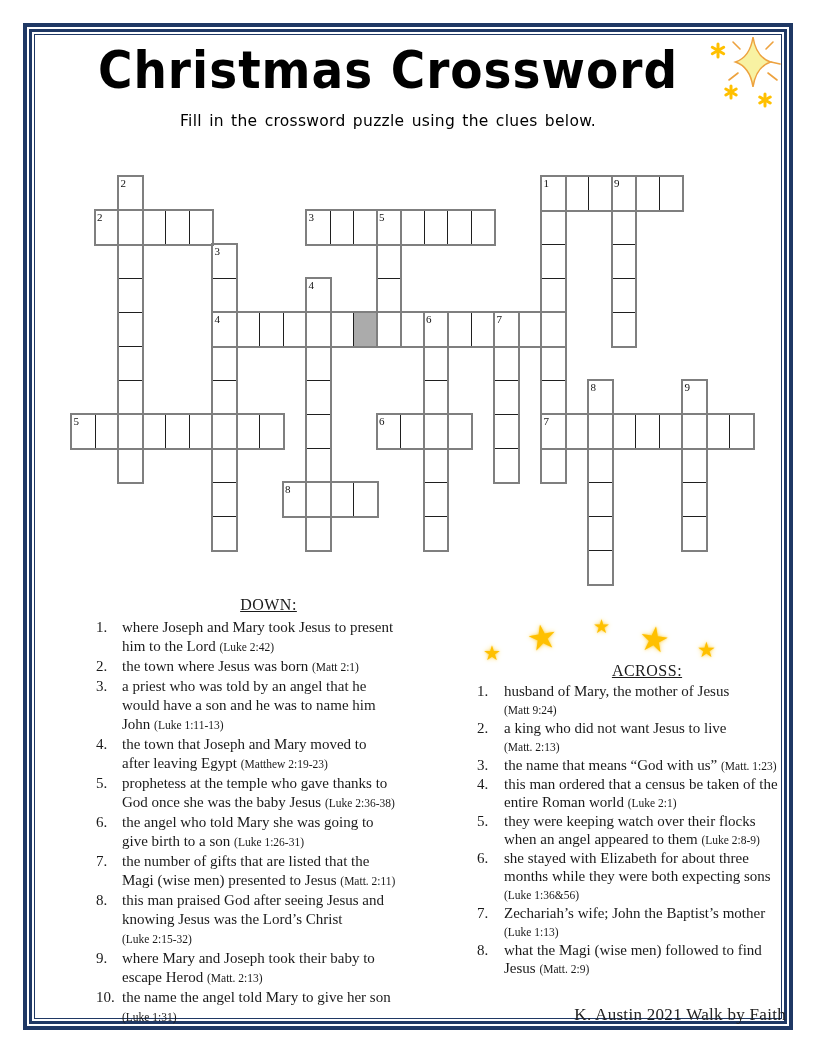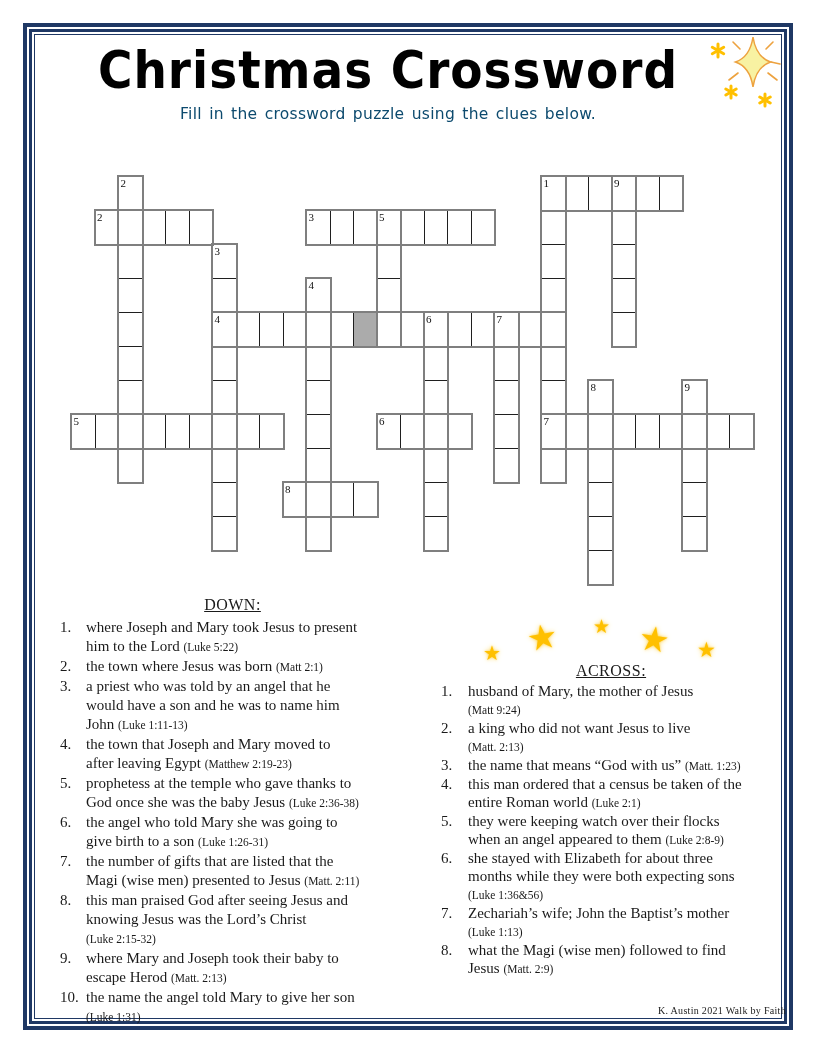--- a/index.html
+++ b/index.html
@@ -7,53 +7,53 @@
   .page{position:relative;width:816px;height:1056px;background:#ffffff;margin:0 auto;
         font-family:"Liberation Serif",serif;color:#1a1a1a;overflow:hidden;}
   
   .f1{position:absolute;left:23px;top:23px;right:23px;bottom:26px;border:4px solid #1F3864;}
   .f2{position:absolute;left:29px;top:29px;right:29px;bottom:32px;border:3px solid #1F3864;}
   .f3{position:absolute;left:34px;top:34px;right:34px;bottom:37px;border:1px solid #1F3864;}
 
   .title{position:absolute;left:23px;top:40px;width:730px;text-align:center;
          font-family:"DejaVu Sans",sans-serif;font-size:47px;font-weight:bold;
          letter-spacing:1px;transform:scaleY(1.08);transform-origin:center top;color:#000;}
-  .subtitle{position:absolute;left:23px;top:103px;width:730px;text-align:center;
+  .subtitle{position:absolute;left:23px;top:110px;width:730px;text-align:center;
             font-family:"DejaVu Sans",sans-serif;font-size:15.5px;line-height:22.5px;
-            letter-spacing:.3px;word-spacing:2px;color:#0c4a6e;}
+            letter-spacing:.3px;word-spacing:2px;color:#000000;}
 
   
   .grid{position:absolute;left:0;top:0;width:816px;height:620px;}
   .cell{position:absolute;background:#fff;border:1px solid #1f1f1f;box-sizing:border-box;}
   .cell.blocked{background:#ABABAB;}
   .word-outline{position:absolute;border:2px solid #7F7F7F;box-sizing:border-box;pointer-events:none;}
   .cell-label{position:absolute;font-family:"Liberation Serif",serif;font-size:11px;
               line-height:11px;color:#111;pointer-events:none;}
 
   
-  .clue-section{position:absolute;font-size:15px;line-height:19px;}
+  .clue-section{position:absolute;font-size:15px;line-height:19px;margin-left:36px;}
   .down-sec{left:60px;top:595px;width:345px;}
   .across-sec{left:441px;top:662px;width:340px;line-height:18px;}
   .sec-header{text-align:center;text-decoration:underline;font-size:16px;margin-bottom:4px;
               letter-spacing:.5px;}
   .across-sec .sec-header{margin-bottom:2px;}
   .clue{display:flex;}
   .clue-num{width:26px;flex:none;}
   .across-sec .clue-num{width:27px;}
   .clue-text{flex:1;}
   .ref{font-size:11.5px;white-space:nowrap;}
 
   
   .arc-star{position:absolute;color:#FFC000;font-family:"DejaVu Sans",sans-serif;
             text-shadow:0 0 5px rgba(255,216,90,.95),0 0 2px rgba(255,192,0,.8);
             pointer-events:none;}
 
   .sparkle{position:absolute;left:700px;top:33px;}
 
-  .credit{position:absolute;right:30px;top:1005px;font-size:10px;letter-spacing:.3px;color:#222;}
+  .credit{position:absolute;right:30px;top:1005px;font-size:17px;letter-spacing:.3px;color:#222;}
 </style>
 </head>
 <body>
 
 <div class="page">
   <div class="f1"></div>
   <div class="f2"></div>
   <div class="f3"></div>
 
   <div class="title">Christmas Crossword</div>
@@ -233,21 +233,21 @@
       <div class="cell-label" style="left: 379px; top: 416px;">6</div>
       <div class="cell-label" style="left: 543.5px; top: 416px;">7</div>
       <div class="cell-label" style="left: 285px; top: 484px;">8</div>
     </div>
 
   <div class="clue-section down-sec">
     <div class="sec-header">DOWN:</div>
     <div id="down-list">
         <div class="clue">
           <div class="clue-num">1.</div>
-          <div class="clue-text">where Joseph and Mary took Jesus to present<br>him to the Lord <span class="ref">(Luke 5:22)</span></div>
+          <div class="clue-text">where Joseph and Mary took Jesus to present<br>him to the Lord <span class="ref">(Luke 2:42)</span></div>
         </div>
         <div class="clue">
           <div class="clue-num">2.</div>
           <div class="clue-text">the town where Jesus was born <span class="ref">(Matt 2:1)</span></div>
         </div>
         <div class="clue">
           <div class="clue-num">3.</div>
           <div class="clue-text">a priest who was told by an angel that he<br>would have a son and he was to name him<br>John <span class="ref">(Luke 1:11-13)</span></div>
         </div>
         <div class="clue">

